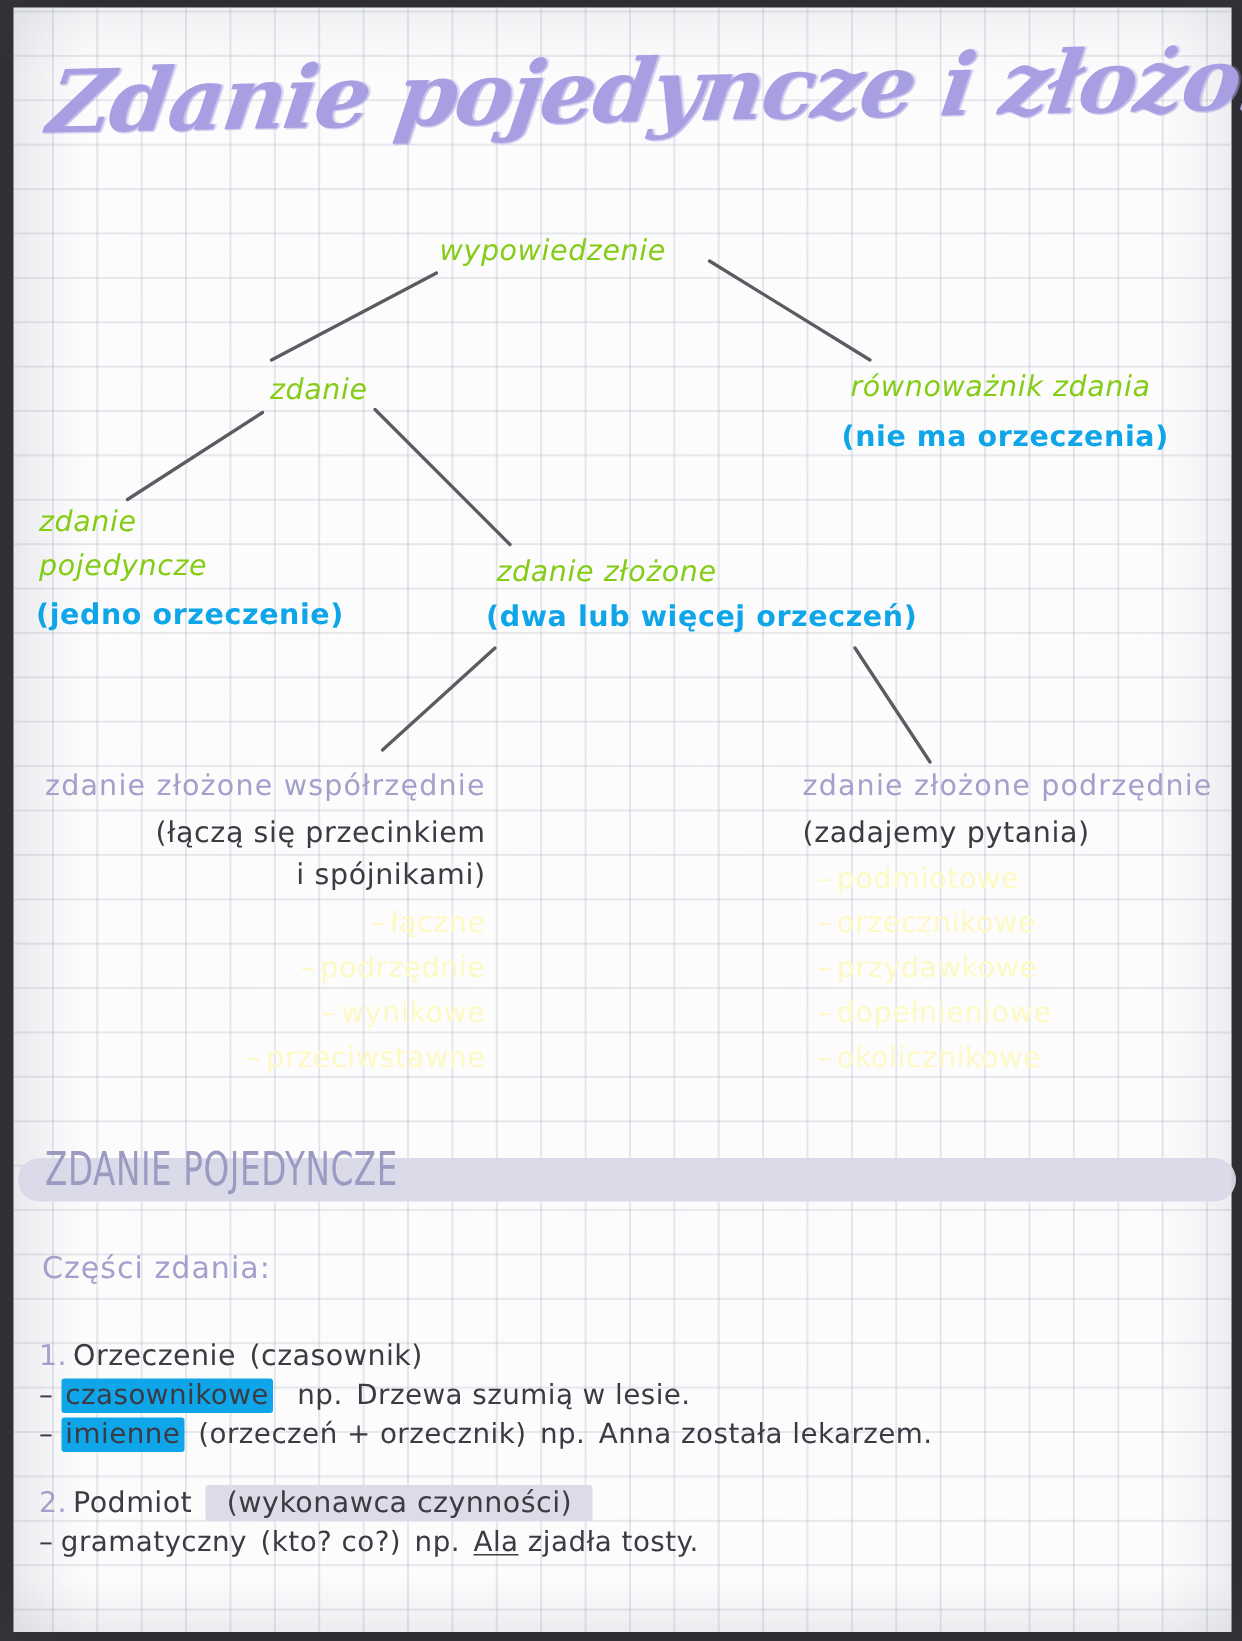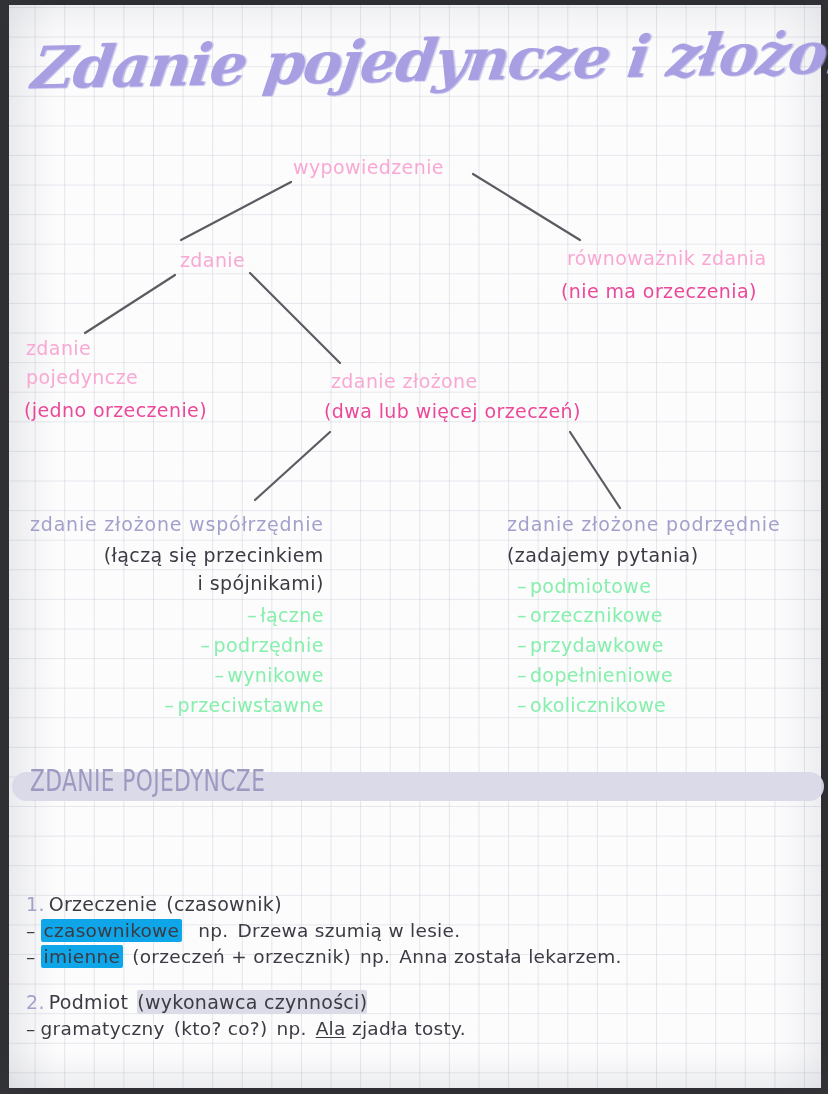--- a/index.html
+++ b/index.html
@@ -52,22 +52,22 @@
     transform: skewX(-9deg) rotate(-1.1deg);
     text-shadow: 1px 1px 0 rgba(167,159,226,0.45), 2px 0 0 rgba(167,159,226,0.3);
     white-space: nowrap;
   }
 
   
   .hand {
     font-family: "DejaVu Sans", sans-serif;
     letter-spacing: 0.4px;
   }
-  .pur  { color: #f9a8d4; }
-  .gry  { color: #ec4899; }
+  .pur  { color: #84cc16; font-style: italic; }
+  .gry  { color: #0ea5e9; font-weight: bold; }
 
   
   .tree { position: absolute; inset: 0; }
   .node {
     position: absolute;
     white-space: nowrap;
     font-size: 19px;
     line-height: 1.35;
   }
 
@@ -88,21 +88,21 @@
     letter-spacing: 0.8px;
   }
   .col .cnote {
     font-size: 19px;
     color: #3b3b44;
     line-height: 1.45;
   }
   .col ul { list-style: none; margin: 4px 0 0 0; padding: 0; }
   .col li {
     font-size: 19px;
-    color: #86efac;
+    color: #fef9c3;
     line-height: 1.57;
     padding-left: 10px;
   }
   .col li .dash { margin-right: 3px; }
 
   
   .hl-bar {
     position: absolute;
     left: 12px;
     top: 772px;
@@ -140,21 +140,21 @@
   .item-head {
     font-size: 19px;
     color: #3b3b44;
     letter-spacing: 0.3px;
     white-space: nowrap;
   }
   .item-head .num { color: #a3a0cb; margin-right: 4px; }
   .item-head .paren-hl {
     color: #3b3b44;
     background: #dcdce8;
-    padding: 1px 0;
+    padding: 1px 14px;
     border-radius: 2px;
   }
   .sub-line {
     font-size: 18.5px;
     color: #3b3b44;
     letter-spacing: 0.3px;
     white-space: nowrap;
     margin-top: 5px;
   }
   .sub-line .dash { margin-right: 5px; }
@@ -210,35 +210,36 @@
     <div class="cnote">(łączą się przecinkiem</div>
     <div class="cnote"> i spójnikami)</div>
     <ul>
       <li><span class="dash">–</span><span>łączne</span></li>
       <li><span class="dash">–</span><span>podrzędnie</span></li>
       <li><span class="dash">–</span><span>wynikowe</span></li>
       <li><span class="dash">–</span><span>przeciwstawne</span></li>
     </ul>
   </div>
 
-  <div class="col hand" style="left:507px; top:513px;">
+  <div class="col hand" style="left:535px; top:513px;">
     <div class="chead">zdanie złożone podrzędnie</div>
     <div class="cnote">(zadajemy pytania)</div>
     <ul style="margin-top:2px;">
       <li><span class="dash">–</span><span>podmiotowe</span></li>
       <li><span class="dash">–</span><span>orzecznikowe</span></li>
       <li><span class="dash">–</span><span>przydawkowe</span></li>
       <li><span class="dash">–</span><span>dopełnieniowe</span></li>
       <li><span class="dash">–</span><span>okolicznikowe</span></li>
     </ul>
   </div>
 
   <div class="hl-bar"></div>
   <div class="hl-title hand">ZDANIE POJEDYNCZE</div>
 
+  <div class="sect-label hand">Części zdania:</div>
 
   <div class="body-block hand">
 
     <div class="item">
       <div class="item-head">
         <span class="num">1.</span><span>Orzeczenie</span><span class="gap"></span><span>(czasownik)</span>
       </div>
 
       <div class="sub-line">
         <span class="dash">–</span><span class="kw-hl">czasownikowe</span><span class="gap-lg"></span><span>np.</span><span class="gap"></span><span>Drzewa szumią w lesie.</span>

